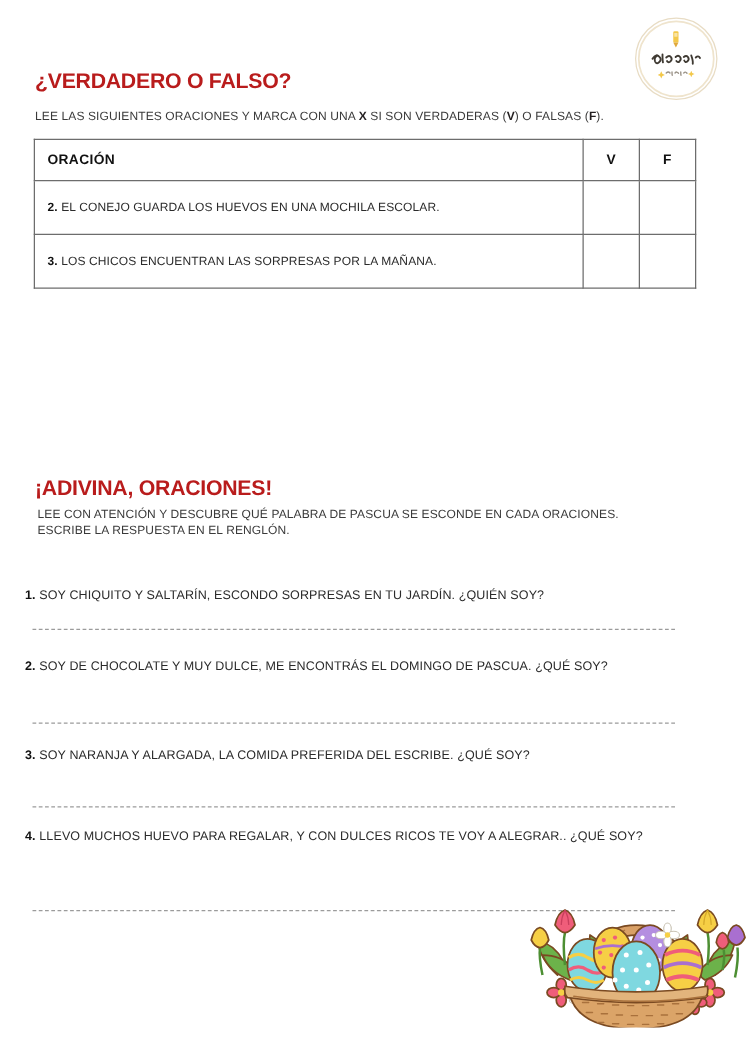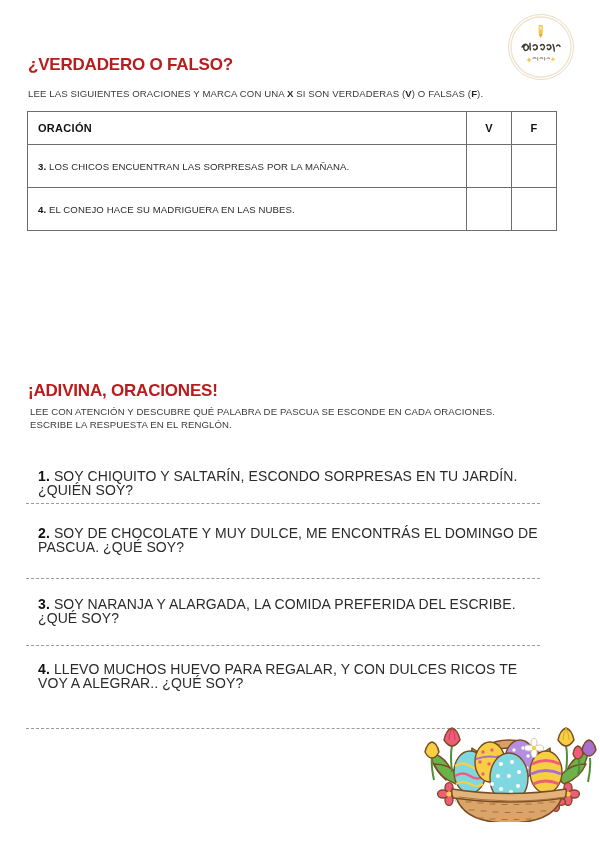--- a/index.html
+++ b/index.html
@@ -87,23 +87,23 @@
   }
   .tf-table tbody td { height: 42px; }
   .col-oracion { width: 439px; }
   .col-v { width: 45px; }
   .col-f { width: 45px; }
   .tf-table td b { font-weight: bold; color: #111111; }
 
   
   .riddle {
     position: absolute;
-    left: 38px;
+    left: 20px;
     width: 512px;
-    font-size: 14px;
+    font-size: 10px;
     line-height: 13.5px;
     color: #2b2b2b;
     letter-spacing: 0.1px;
   }
   .riddle b { font-weight: bold; color: #111111; }
   #riddle-1 { top: 470px; }
   #riddle-2 { top: 527px; }
   #riddle-3 { top: 598px; }
   #riddle-4 { top: 663px; }
 
@@ -178,26 +178,26 @@
   </colgroup>
   <thead>
     <tr>
       <th>ORACIÓN</th>
       <th class="col-mark">V</th>
       <th class="col-mark">F</th>
     </tr>
   </thead>
   <tbody>
     <tr>
-      <td><b>3.</b><span> LOS CHICOS ENCUENTRAN LAS SORPRESAS POR LA MAÑANA.</span></td>
+      <td><b>2.</b><span> EL CONEJO GUARDA LOS HUEVOS EN UNA MOCHILA ESCOLAR.</span></td>
       <td class="col-mark"></td>
       <td class="col-mark"></td>
     </tr>
     <tr>
-      <td><b>4.</b><span> EL CONEJO HACE SU MADRIGUERA EN LAS NUBES.</span></td>
+      <td><b>3.</b><span> LOS CHICOS ENCUENTRAN LAS SORPRESAS POR LA MAÑANA.</span></td>
       <td class="col-mark"></td>
       <td class="col-mark"></td>
     </tr>
   </tbody>
 </table>
 
 <div class="section-heading" id="heading-adivina">¡ADIVINA, ORACIONES!</div>
 
 <div class="instructions" id="instr-adivina">LEE CON ATENCIÓN Y DESCUBRE QUÉ PALABRA DE PASCUA SE ESCONDE EN CADA ORACIONES. ESCRIBE LA RESPUESTA EN EL RENGLÓN.</div>
 

